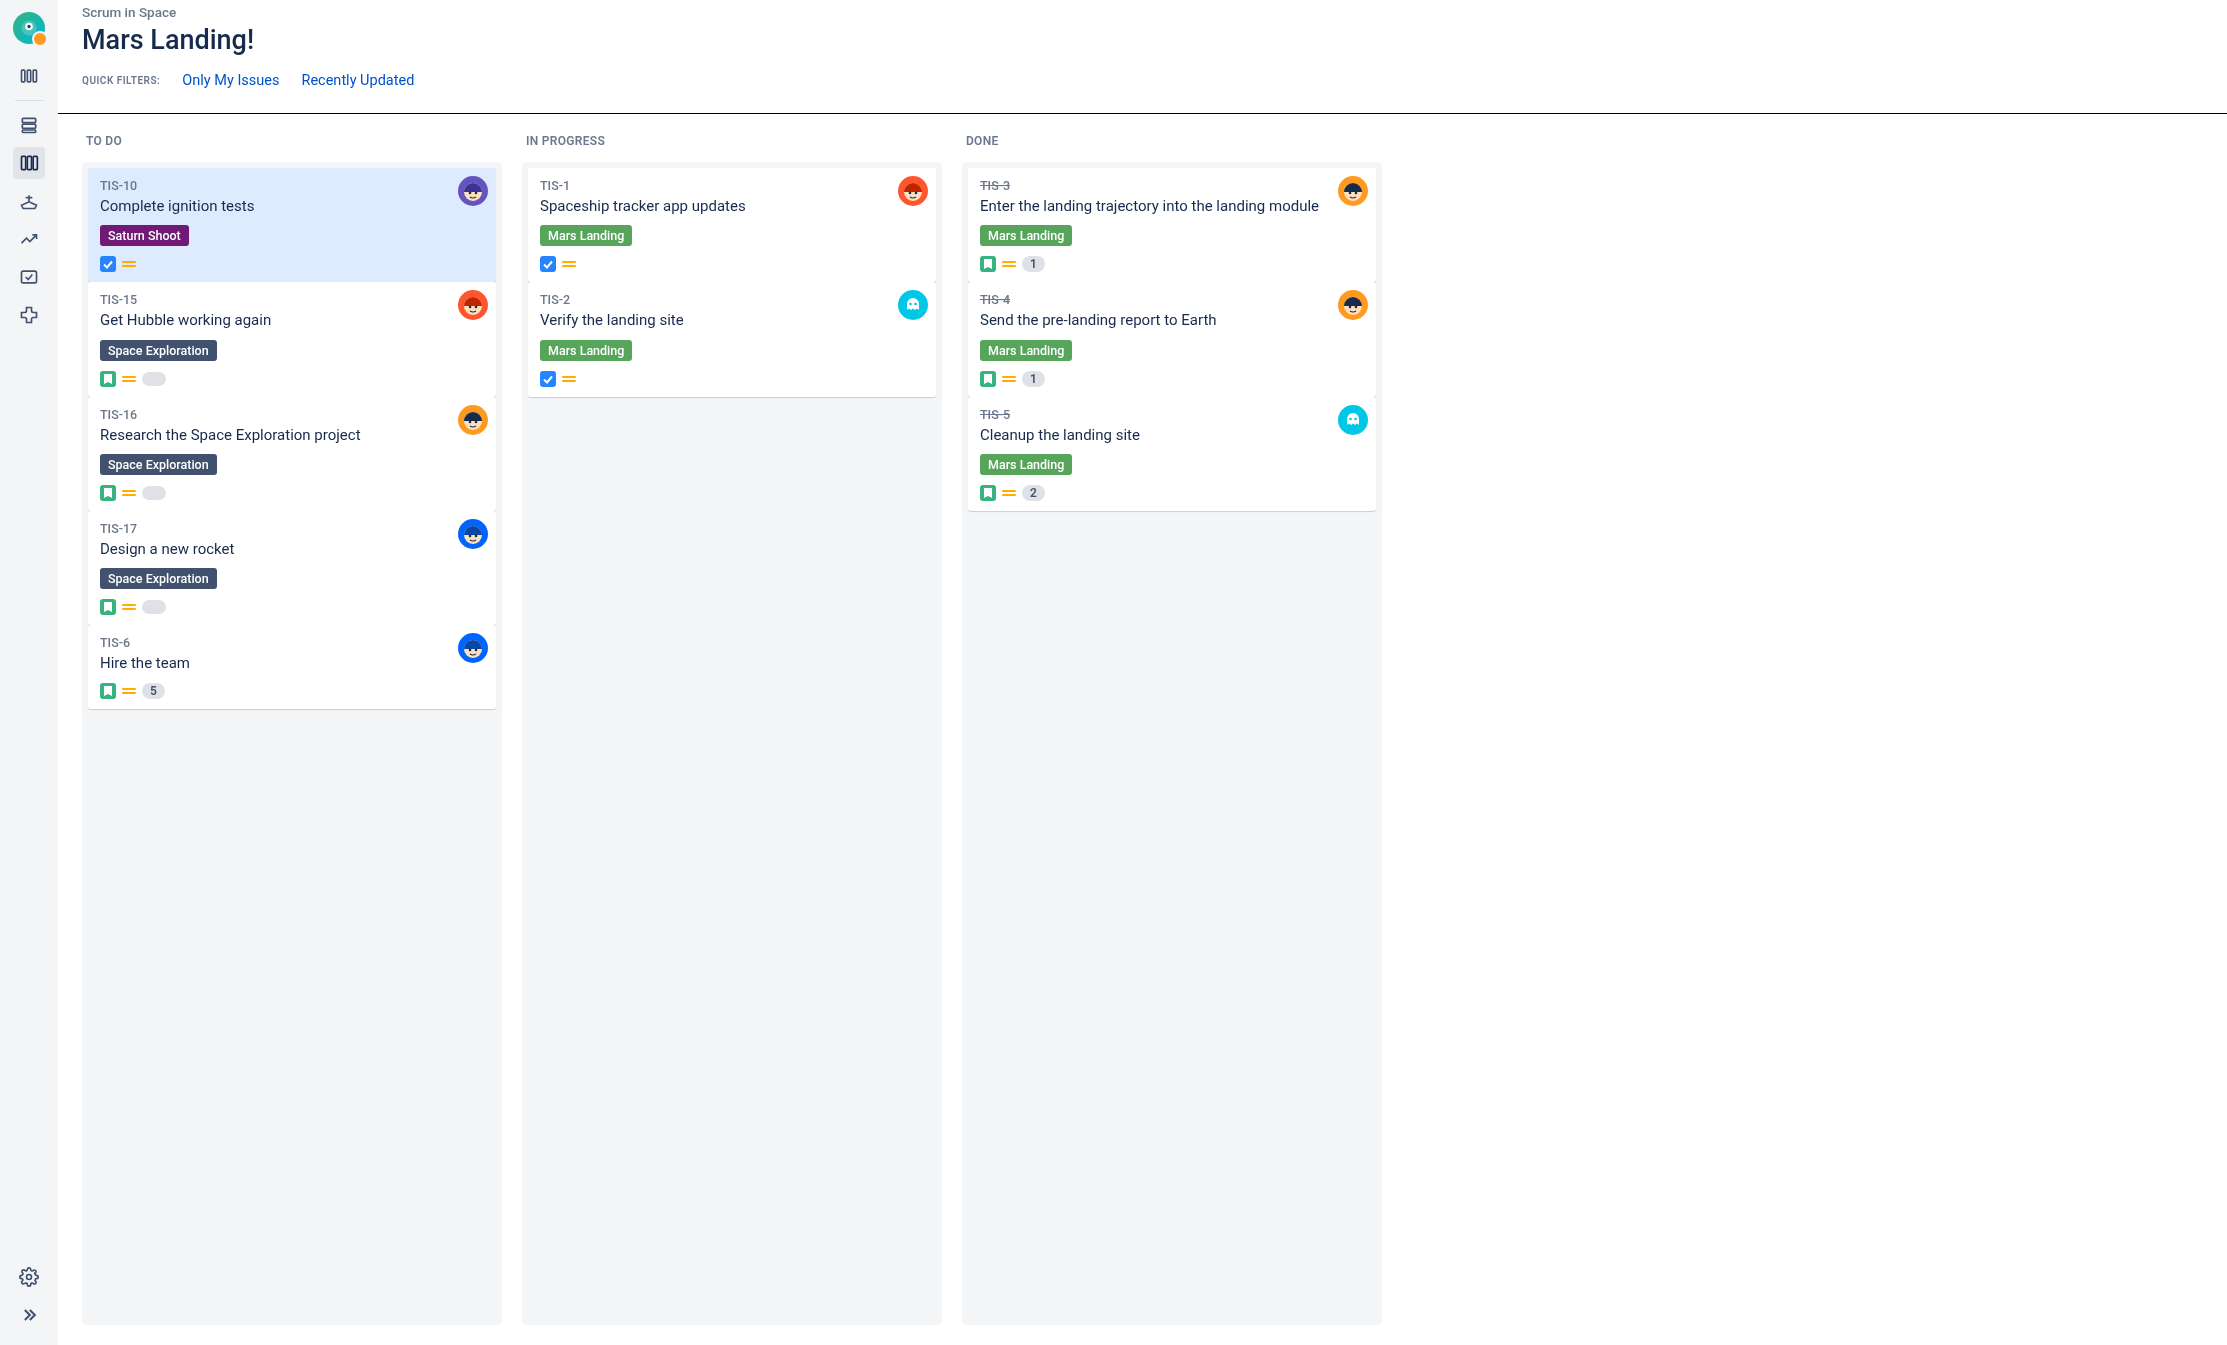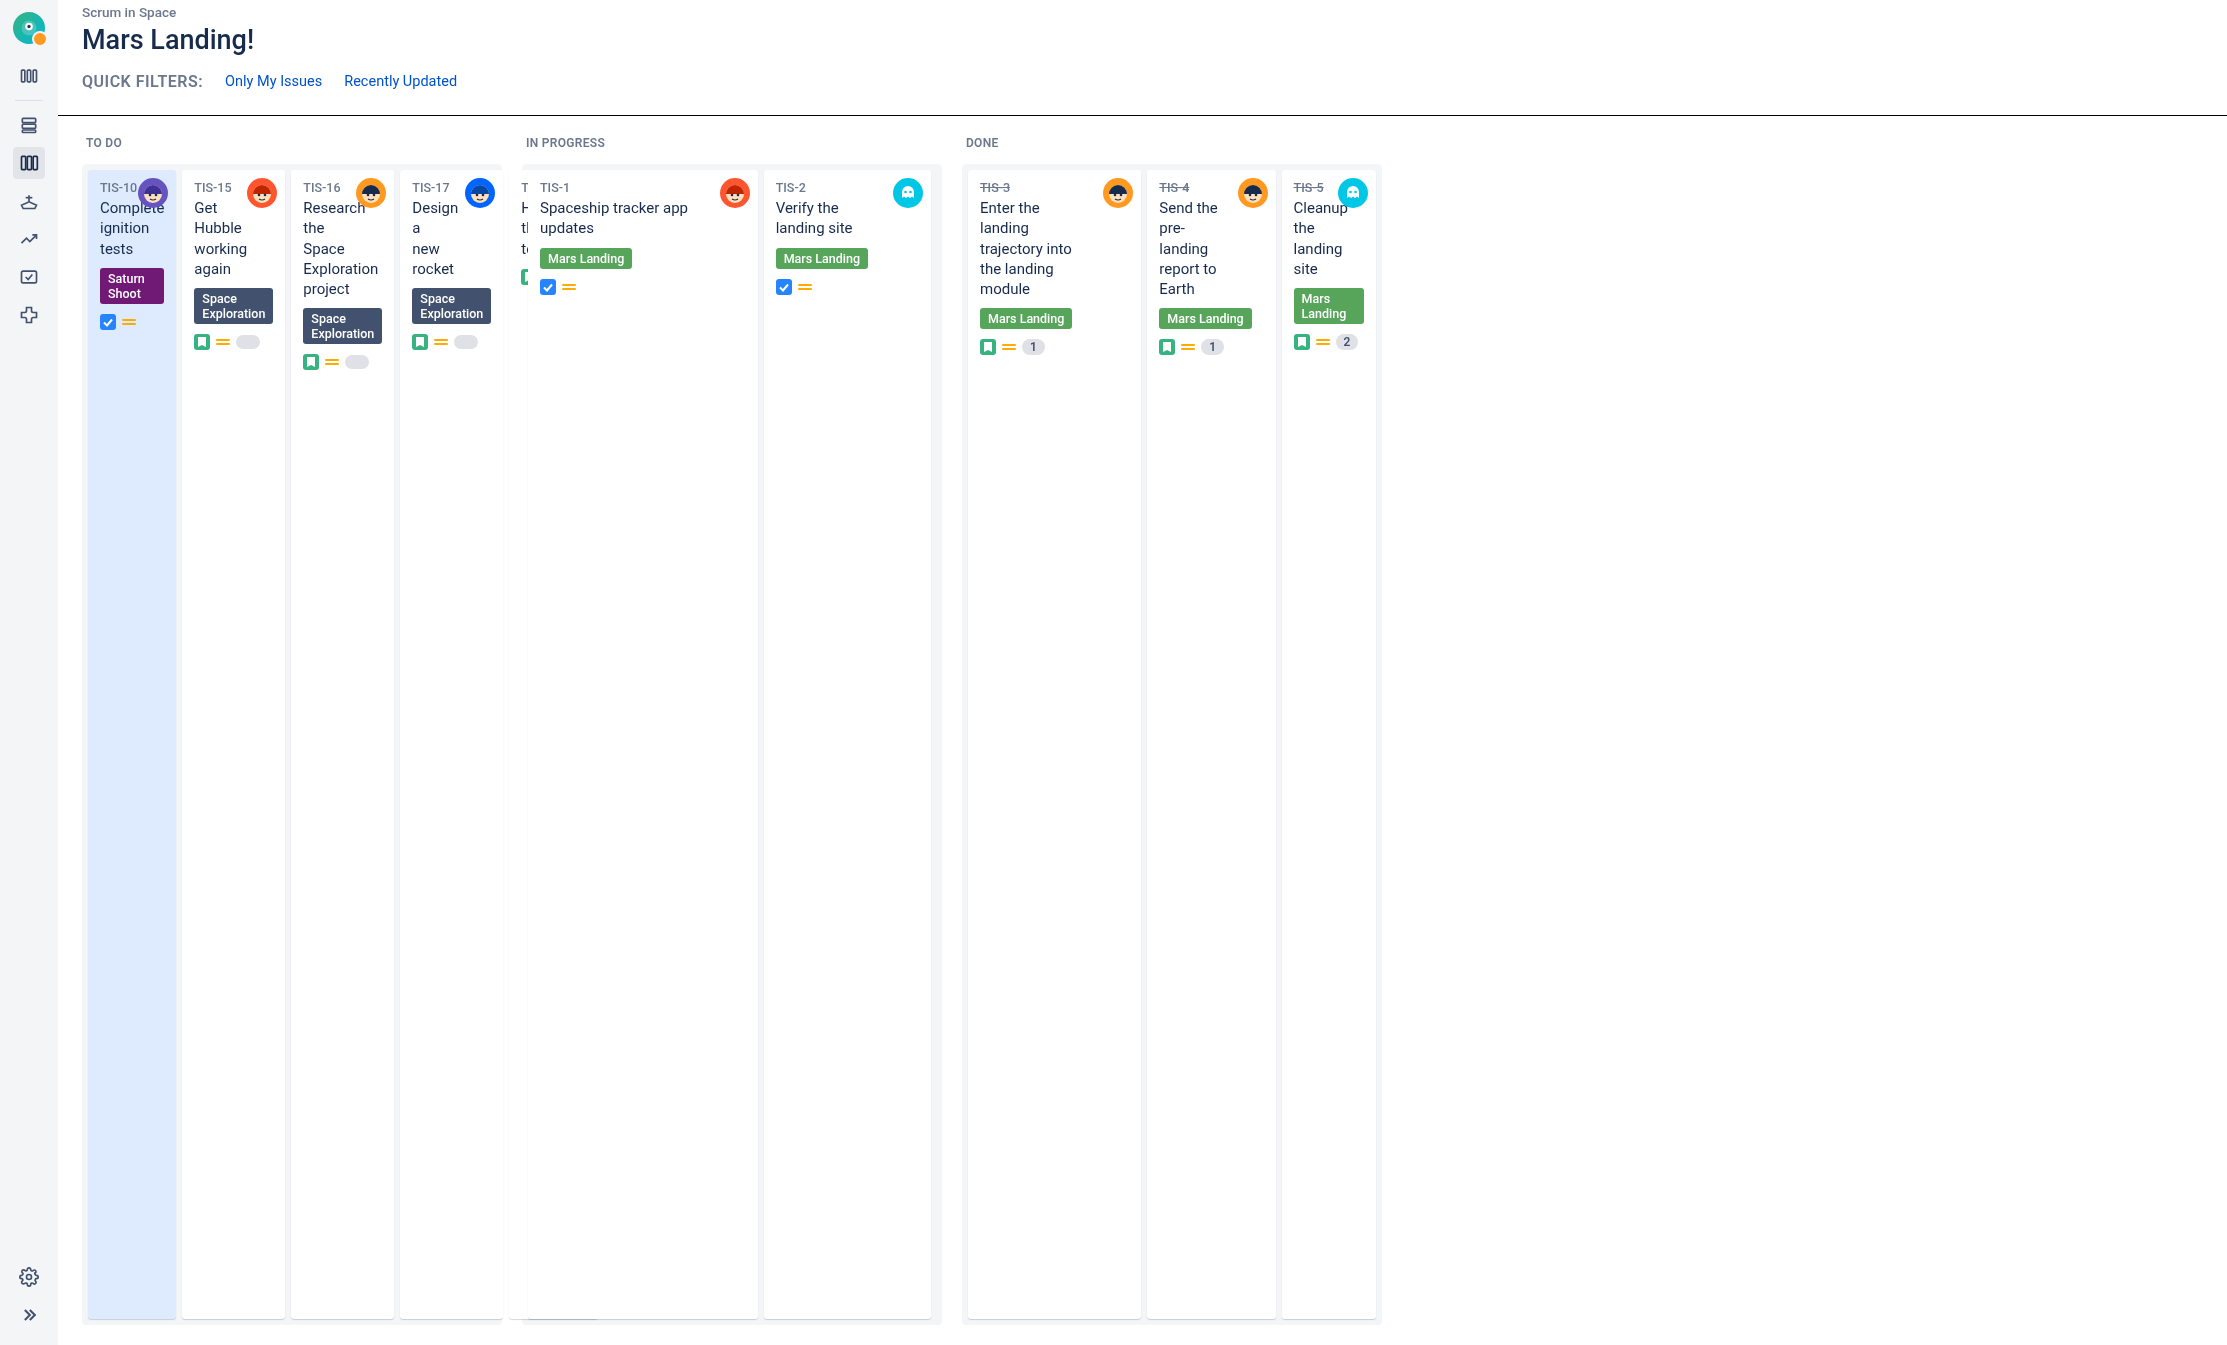--- a/index.html
+++ b/index.html
@@ -39,28 +39,28 @@
   .nav-icon.active { background:#e2e4e9; color:#172B4D; border-radius:4px;}
   .nav-sep { width: 28px; height:1px; background:#dcdfe4; margin-top: 8px; margin-bottom: 2px; }
   .sidebar-bottom { margin-top:auto; margin-bottom:14px; display:flex; flex-direction:column; align-items:center; }
 
   
   .main { flex:1; display:flex; flex-direction:column; overflow:hidden; }
   .header { padding: 4px 24px 12px 24px; }
   .breadcrumb { font-size: 13.5px; color:#6B778C; font-weight:500; margin-bottom:4px; }
   .title { font-size: 27px; font-weight:500; color:#172B4D; margin-bottom:16px; }
   .filters-row { display:flex; align-items:center; gap:22px; font-size:14.5px; }
-  .filters-label { color:#6B778C; font-size:16px; letter-spacing:0.5px; font-weight:600;}
+  .filters-label { color:#6B778C; font-size:10px; letter-spacing:0.5px; font-weight:600;}
   .filter-link { color:#0052CC; cursor:pointer; }
 
   .board-wrap { flex:1; overflow:auto; border-top:1px solid #000000; margin-top: 12px;}
   .board { display:flex; gap:20px; padding: 20px 24px; min-height:100%; }
   .column { flex:0 0 420px; max-width:420px; display:flex; flex-direction:column; }
   .col-header { font-size:12px; color:#6B778C; font-weight:600; letter-spacing:0.3px; margin-bottom:14px; padding-left:4px;}
-  .col-body { background:#f4f5f7; border-radius:4px; padding:6px; display:flex; flex-direction:row; gap:6px; flex:1; }
+  .col-body { background:#f4f5f7; border-radius:4px; padding:6px; display:flex; flex-direction:column; flex:1; }
 
   
   .card {
     background:#fff; border-radius:3px; padding:10px 12px 10px 12px;
     box-shadow: 0 1px 1px rgba(9,30,66,0.18);
     position:relative;
     cursor:pointer;
   }
   .card.selected { background:#deebff; }
   .card .key { font-size:12.5px; color:#6B778C; font-weight:500; }

